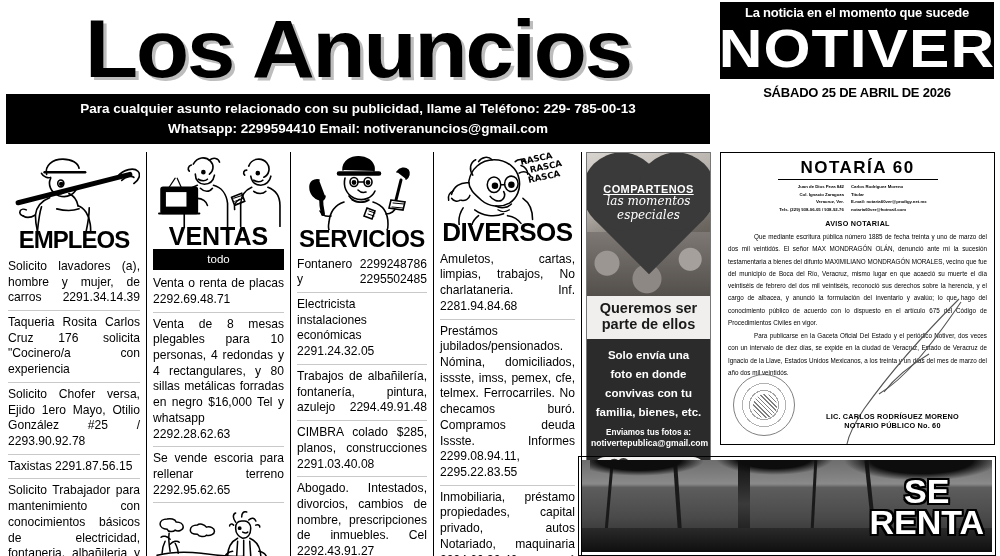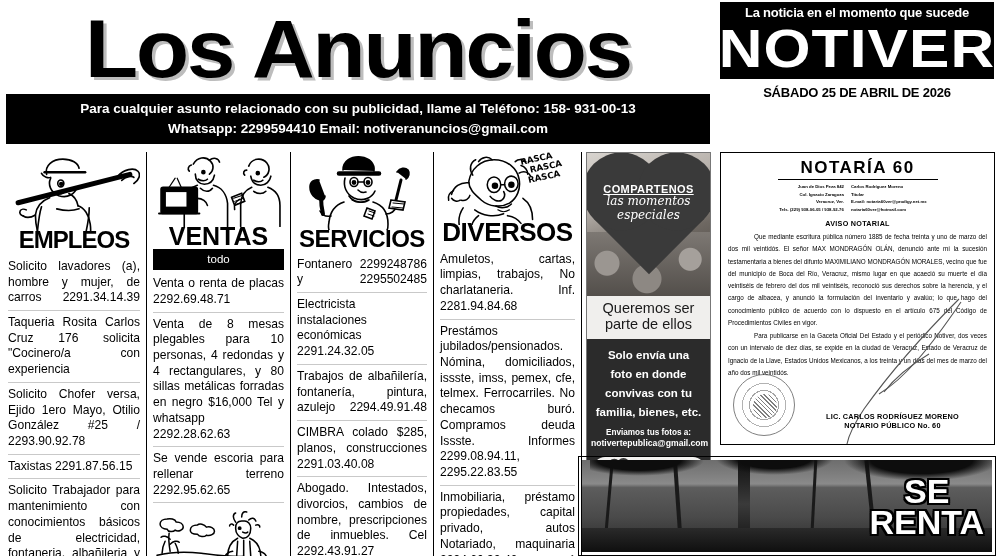--- a/index.html
+++ b/index.html
@@ -117,21 +117,21 @@
   .heart::before{ top:-39px; left:0; }
   .heart::after{ top:0; left:39px; }
   .heart-text{
     position:absolute; left:0; top:30px; width:100%;
     text-align:center; color:#fff; z-index:5; pointer-events:none;
   }
   .heart-text .l1{ font-size:11px; font-weight:bold; letter-spacing:0.4px;text-decoration:underline; }
   .heart-text .l2{ font-family:"DejaVu Serif", serif; font-style:italic; font-size:12px; line-height:1.15; }
   .promo-tag{
     background:#f0efed; color:#1a1a1a; text-align:center;
-    font-size:14.5px; font-weight:normal; line-height:1.1;
+    font-size:14.5px; font-weight:bold; line-height:1.1;
     padding:5px 2px 6px 2px;
   }
   .promo-body{ background:#2b2b2b; color:#fff; padding:7px 4px 6px 4px; text-align:center; }
   .promo-body .big{ font-size:11.5px; font-weight:bold; line-height:1.65; }
   .promo-send{ font-size:8.2px; font-weight:bold; line-height:1.3; margin-top:6px; }
   .promo-send .mail{ font-size:8.6px; }
   .promo-pill{
     margin:7px auto 3px auto; background:#f2f1ef; border-radius:12px;
     display:flex; align-items:center; justify-content:center; gap:5px;
     padding:3px 6px; width:112px;
@@ -188,21 +188,21 @@
 
   .cut{ overflow:hidden; }
 </style>
 </head>
 <body>
 
 <div class="header">
   <div class="masthead-left">
     <div class="masthead-title">Los Anuncios</div>
     <div class="contact-bar">
-      <div>Para cualquier asunto relacionado con su publicidad, llame al  Teléfono: 158- 931-00-13</div>
+      <div>Para cualquier asunto relacionado con su publicidad, llame al  Teléfono: 229- 785-00-13</div>
       <div>Whatsapp: 2299594410 Email: notiveranuncios@gmail.com</div>
     </div>
   </div>
   <div class="masthead-right">
     <div class="noti-box">
       <div class="noti-slogan">La noticia en el momento que sucede</div>
       <div class="noti-logo">NOTIVER</div>
     </div>
     <div class="noti-date">SÁBADO 25 DE ABRIL DE 2026</div>
   </div>

